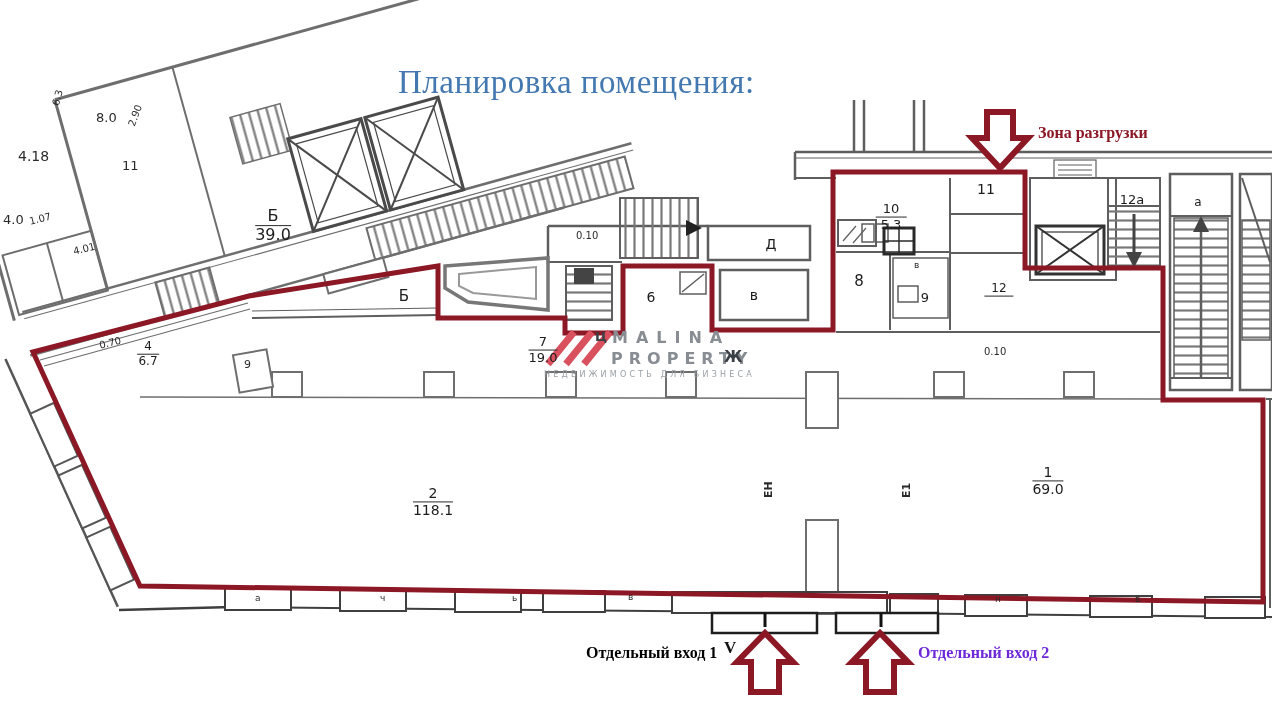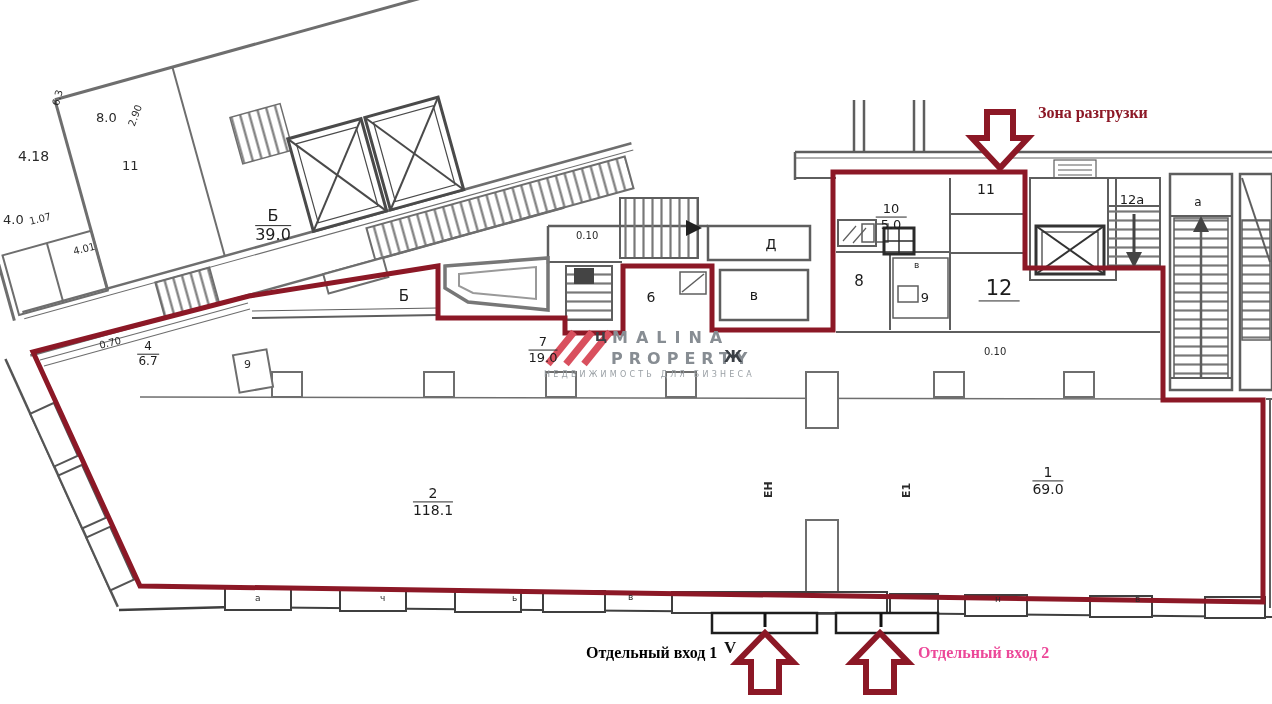--- a/index.html
+++ b/index.html
@@ -2,26 +2,26 @@
 <html><head>
 <meta charset="utf-8">
 <style>
   html,body{margin:0;padding:0;background:#fff;}
   #stage{position:relative;width:1272px;height:704px;background:#fff;overflow:hidden;
          font-family:"DejaVu Sans",sans-serif;}
   #plan-svg{position:absolute;left:0;top:0;}
   .lbl{position:absolute;white-space:nowrap;}
   #title{left:398px;top:64px;font-family:"Liberation Serif",serif;font-size:33px;
          letter-spacing:.5px;color:#4478b0;}
-  #zona{left:1038px;top:104px;font-family:"Liberation Serif",serif;font-weight:bold;
+  #zona{left:1038px;top:124px;font-family:"Liberation Serif",serif;font-weight:bold;
         font-size:16px;color:#8c1826;}
   #ent1{left:586px;top:644px;font-family:"Liberation Serif",serif;font-weight:bold;
         font-size:16px;color:#000000;}
   #ent2{left:918px;top:644px;font-family:"Liberation Serif",serif;font-weight:bold;
-        font-size:16px;color:#ec4899;}
+        font-size:16px;color:#6d28d9;}
   #vmark{left:724px;top:638px;font-family:"Liberation Serif",serif;font-weight:bold;
         font-size:17px;color:#111;}
   .room{position:absolute;transform:translate(-50%,-50%);text-align:center;
         color:#1c1c1c;line-height:1.15;font-weight:500;}
   .room .rnum{display:block;border-bottom:1.6px solid #2a2a2a;padding:0 7px;}
   .room.nou .rnum{border-bottom:none;padding:0;}
   .room .rarea{display:block;}
   .dim{position:absolute;color:#2a2a2a;transform-origin:left top;}
   #watermark{position:absolute;left:540px;top:320px;width:230px;height:62px;}
   #watermark .wm-logo{position:absolute;left:0;top:4px;}
@@ -193,20 +193,21 @@
 
     <polygon points="33,352 249,296 438,266 438,318 565,318 565,333 623,333 623,266 712,266 712,330 833,330 833,172 1025,172 1025,268 1163,268 1163,400 1263,400 1263,602 140,586" fill="none" stroke="#8c1826" stroke-width="5" stroke-linejoin="miter"></polygon>
 
     <g fill="#fff" stroke="#8c1826" stroke-width="6" stroke-linejoin="miter">
       <path d="M 987,112 H 1013 V 138 H 1028 L 1000,168 L 972,138 H 987 Z"></path>
       <path d="M 751,692 V 662 H 737 L 765,633 L 793,662 H 779 V 692 Z"></path>
       <path d="M 866,692 V 662 H 852 L 880,633 L 908,662 H 894 V 692 Z"></path>
     </g>
   </svg>
 
+  <div id="title" class="lbl">Планировка помещения:</div>
   <div id="zona" class="lbl">Зона разгрузки</div>
   <div id="ent1" class="lbl">Отдельный вход 1</div>
   <div id="ent2" class="lbl">Отдельный вход 2</div>
   <div id="vmark" class="lbl">V</div>
 
   <div id="watermark">
     <svg class="wm-logo" width="84" height="44">
       <path d="M8,40 L34,8" stroke="#d9505e" stroke-width="7" fill="none"></path>
       <path d="M26,40 L52,8" stroke="#d9505e" stroke-width="7" fill="none"></path>
       <path d="M44,40 L70,8" stroke="#d9505e" stroke-width="7" fill="none"></path>
@@ -255,29 +256,29 @@
 
       </div>
 
       <div class="room nou" style="left: 925px; top: 298px; font-size: 13px;">
         <span class="rnum">9</span>
 
       </div>
 
       <div class="room" style="left: 891px; top: 217px; font-size: 13px;">
         <span class="rnum">10</span>
-        <span class="rarea">5.0</span>
+        <span class="rarea">5.3</span>
       </div>
 
       <div class="room nou" style="left: 986px; top: 189px; font-size: 14px;">
         <span class="rnum">11</span>
 
       </div>
 
-      <div class="room" style="left: 999px; top: 289px; font-size: 21px;">
+      <div class="room" style="left: 999px; top: 289px; font-size: 12px;">
         <span class="rnum">12</span>
 
       </div>
 
       <div class="room nou" style="left: 1132px; top: 200px; font-size: 13px;">
         <span class="rnum">12a</span>
 
       </div>
 
       <div class="room nou" style="left: 1198px; top: 203px; font-size: 12px;">

